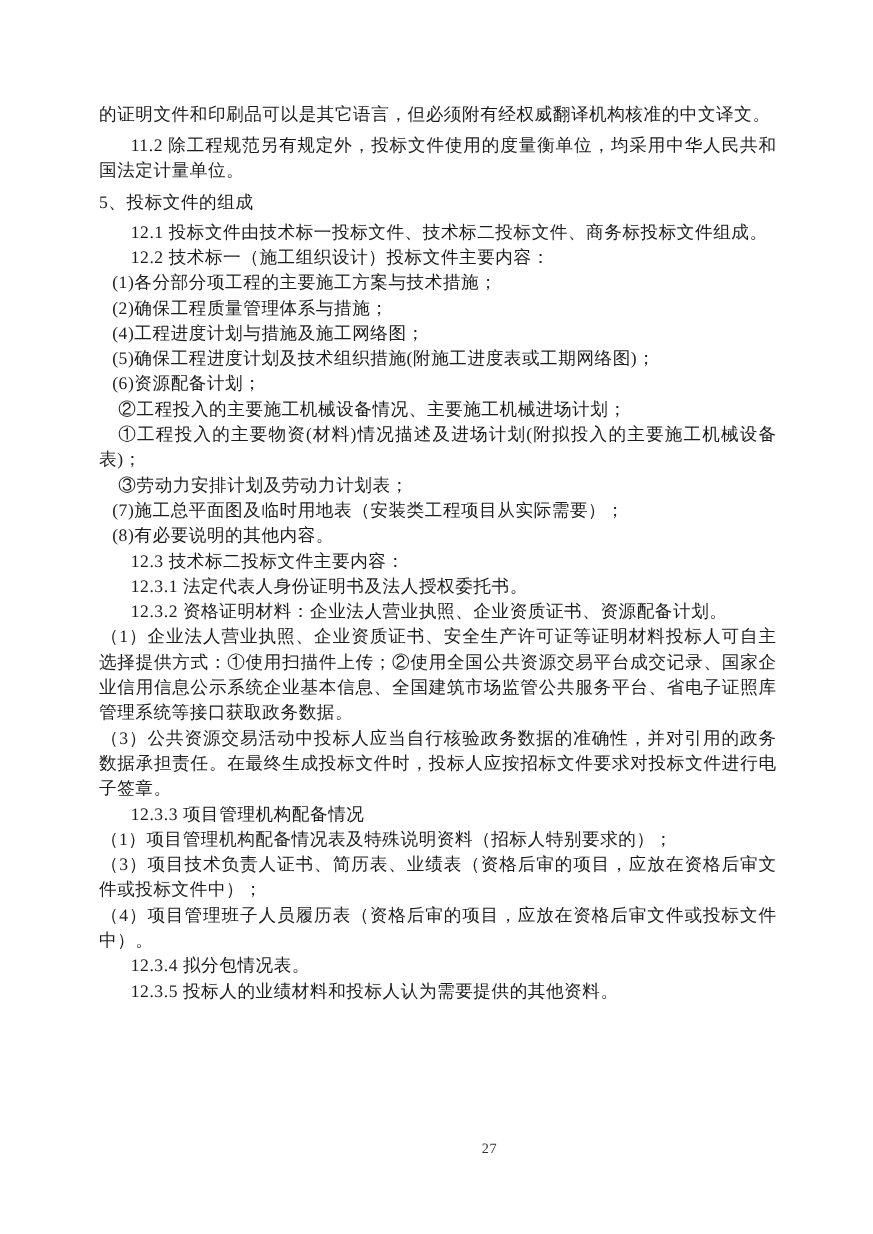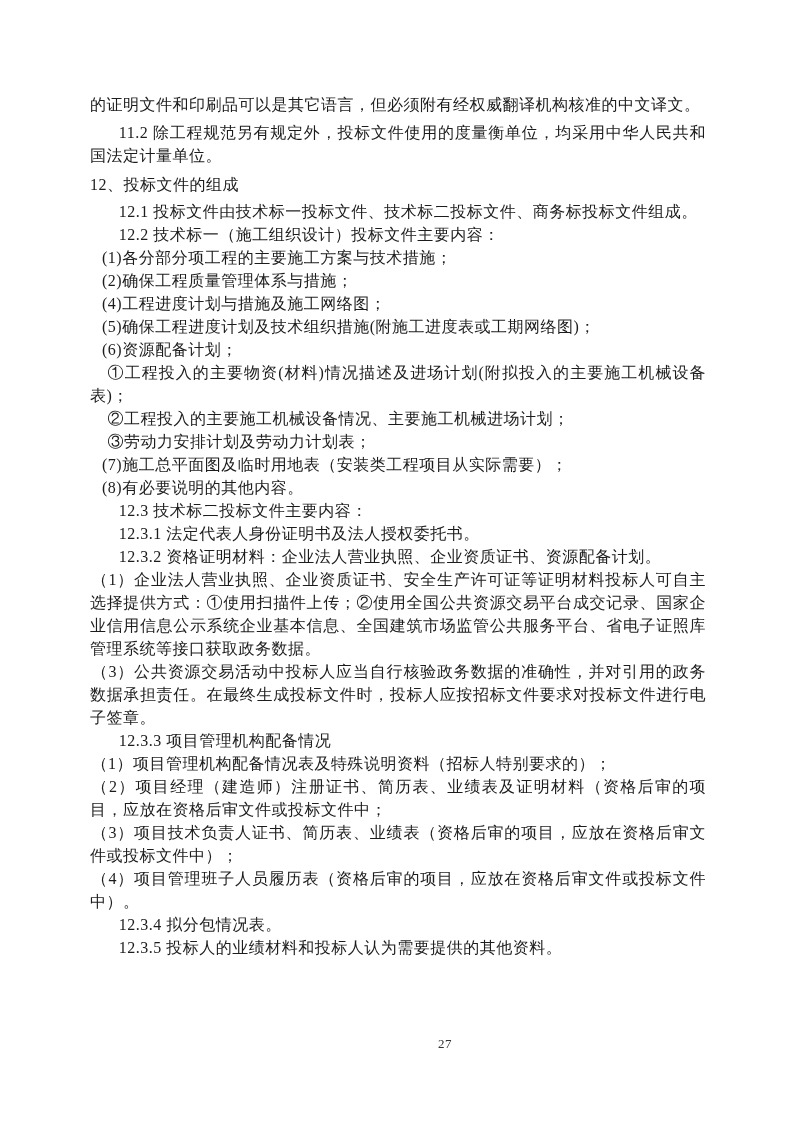--- a/index.html
+++ b/index.html
@@ -52,41 +52,40 @@
     padding-left: 48px;
   }
 </style>
 </head>
 <body>
 
 <div class="page">
   <div class="content">
     <p class="i0">的证明文件和印刷品可以是其它语言，但必须附有经权威翻译机构核准的中文译文。</p>
     <p class="i2 sp-before">11.2 除工程规范另有规定外，投标文件使用的度量衡单位，均采用中华人民共和国法定计量单位。</p>
-    <p class="i0 heading">12、投标文件的组成</p>
+    <p class="i0 heading">5、投标文件的组成</p>
     <p class="i2">12.1 投标文件由技术标一投标文件、技术标二投标文件、商务标投标文件组成。</p>
     <p class="i2">12.2 技术标一（施工组织设计）投标文件主要内容：</p>
     <p class="i1">(1)各分部分项工程的主要施工方案与技术措施；</p>
     <p class="i1">(2)确保工程质量管理体系与措施；</p>
     <p class="i1">(4)工程进度计划与措施及施工网络图；</p>
     <p class="i1">(5)确保工程进度计划及技术组织措施(附施工进度表或工期网络图)；</p>
     <p class="i1">(6)资源配备计划；</p>
+    <p class="icir">②工程投入的主要施工机械设备情况、主要施工机械进场计划；</p>
     <p class="icir">①工程投入的主要物资(材料)情况描述及进场计划(附拟投入的主要施工机械设备表)；</p>
-    <p class="icir">②工程投入的主要施工机械设备情况、主要施工机械进场计划；</p>
     <p class="icir">③劳动力安排计划及劳动力计划表；</p>
     <p class="i1">(7)施工总平面图及临时用地表（安装类工程项目从实际需要）；</p>
     <p class="i1">(8)有必要说明的其他内容。</p>
     <p class="i2">12.3 技术标二投标文件主要内容：</p>
     <p class="i2">12.3.1 法定代表人身份证明书及法人授权委托书。</p>
     <p class="i2">12.3.2 资格证明材料：企业法人营业执照、企业资质证书、资源配备计划。</p>
     <p class="if">（1）企业法人营业执照、企业资质证书、安全生产许可证等证明材料投标人可自主选择提供方式：①使用扫描件上传；②使用全国公共资源交易平台成交记录、国家企业信用信息公示系统企业基本信息、全国建筑市场监管公共服务平台、省电子证照库管理系统等接口获取政务数据。</p>
     <p class="if">（3）公共资源交易活动中投标人应当自行核验政务数据的准确性，并对引用的政务数据承担责任。在最终生成投标文件时，投标人应按招标文件要求对投标文件进行电子签章。</p>
     <p class="i2">12.3.3 项目管理机构配备情况</p>
     <p class="if">（1）项目管理机构配备情况表及特殊说明资料（招标人特别要求的）；</p>
-    <p class="if">（2）项目经理（建造师）注册证书、简历表、业绩表及证明材料（资格后审的项目，应放在资格后审文件或投标文件中；</p>
     <p class="if">（3）项目技术负责人证书、简历表、业绩表（资格后审的项目，应放在资格后审文件或投标文件中）；</p>
     <p class="if">（4）项目管理班子人员履历表（资格后审的项目，应放在资格后审文件或投标文件中）。</p>
     <p class="i2">12.3.4 拟分包情况表。</p>
     <p class="i2">12.3.5 投标人的业绩材料和投标人认为需要提供的其他资料。</p>
   </div>
   <div class="footer">
     <span>27</span>
   </div>
 </div>
 

